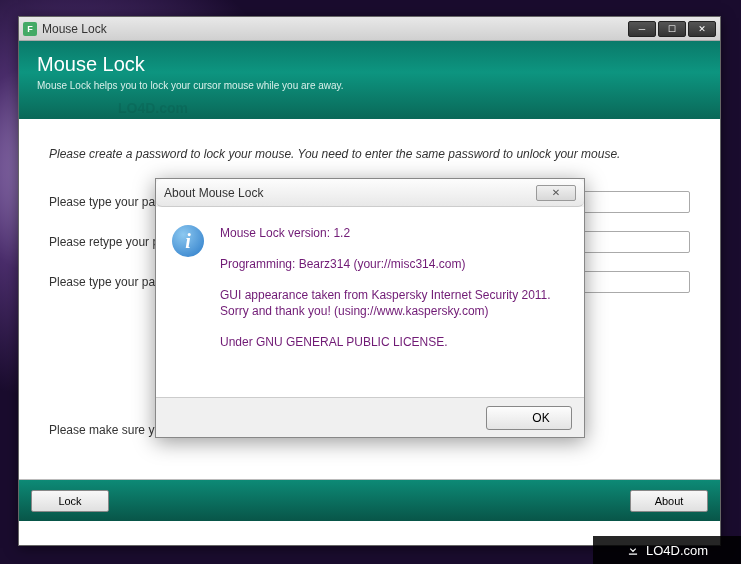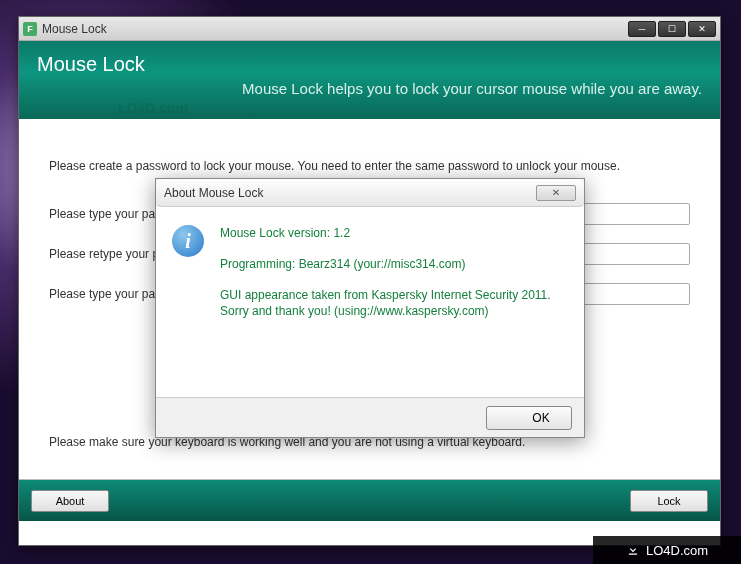--- a/index.html
+++ b/index.html
@@ -37,24 +37,24 @@
   font-size: 9px; display: flex; align-items: center; justify-content: center;
   cursor: pointer;
 }
 
 .header {
   height: 78px; padding: 12px 18px;
   background: linear-gradient(to bottom, #0a7a6a 0%, #0d9580 40%, #0a6858 100%);
   color: #fff;
 }
 .header .h-title { font-size: 20px; font-weight: normal; margin-bottom: 4px; }
-.header .h-sub { font-size: 15px; color: #d8f0ea; text-align: right; }
+.header .h-sub { font-size: 10px; color: #d8f0ea; }
 
 .content { padding: 12px 30px; height: 360px; background: #fff; color: #333; font-size: 12px; position: relative; }
-.instr { margin: 28px 0 30px; }
+.instr { margin: 16px 0 30px; font-style: italic; }
 .field-row { display: flex; align-items: center; margin: 18px 0; }
 .field-label { width: 280px; font-size: 12px; }
 .field-input {
   flex: 1; height: 22px; border: 1px solid #aaa; border-radius: 2px;
   padding: 0 6px; font-size: 12px; background: #fff;
 }
 .note { margin-top: 130px; font-size: 12px; }
 
 .footer {
   height: 42px; border-top: 1px solid #bbb;
@@ -99,21 +99,21 @@
   padding: 18px 16px 10px; display: flex; gap: 16px;
   height: 190px; background: #fff; margin: 0;
 }
 .dialog .info-icon {
   width: 32px; height: 32px; border-radius: 50%;
   background: radial-gradient(circle at 35% 30%, #8cc8f0, #2a7ac8);
   color: #fff; font-size: 20px; font-weight: bold; font-style: italic;
   display: flex; align-items: center; justify-content: center;
   flex-shrink: 0; font-family: Georgia, serif;
 }
-.dialog .d-text { font-size: 12px; color: #15803d; line-height: 1.4; }
+.dialog .d-text { font-size: 12px; color: #701a75; line-height: 1.4; }
 .dialog .d-text p { margin-bottom: 14px; }
 .dialog .d-footer {
   height: 40px; border-top: 1px solid #ccc;
   background: #f0f0f0; display: flex; align-items: center; justify-content: flex-end;
   padding: 0 12px;
 }
 .dialog .ok-btn {
   width: 86px; height: 24px; background: linear-gradient(to bottom,#fdfdfd,#e4e4e4);
   border: 1px solid #888; border-radius: 3px; font-size: 12px; cursor: pointer; padding-left: 24px;
 }
@@ -152,41 +152,42 @@
     </div>
     <div class="field-row">
       <div class="field-label">Please type your pass</div>
       <input class="field-input" type="password" value="" style="">
     </div>
 
     <div class="note">Please make sure your keyboard is working well and you are not using a virtual keyboard.</div>
   </div>
 
   <div class="footer">
+    <button class="btn">Lock</button>
     <button class="btn">About</button>
-    <button class="btn">Lock</button>
   </div>
 </div>
 
 <div class="watermark1">LO4D.com</div>
 
 <div class="dialog">
   <div class="d-titlebar">
     <span class="d-title">About Mouse Lock</span>
     <div class="d-close">✕</div>
   </div>
   <div class="d-body">
     <div class="info-icon">i</div>
     <div class="d-text">
       <p>Mouse Lock version: 1.2</p>
       <p>Programming: Bearz314 (your://misc314.com)</p>
       <p>
         <span>GUI appearance taken from Kaspersky Internet Security 2011.</span><br>
         <span>Sorry and thank you! (using://www.kaspersky.com)</span>
       </p>
+      <p>Under GNU GENERAL PUBLIC LICENSE.</p>
     </div>
   </div>
   <div class="d-footer">
     <button class="ok-btn">OK</button>
   </div>
 </div>
 
 <div class="lo4d-badge">
   <svg class="dl-icon" viewBox="0 0 24 24">
     <path fill="#fff" d="M12 3v10l-4-4-1.4 1.4L12 16l5.4-5.6L16 9l-4 4V3h0zM5 18h14v2H5z"></path>

